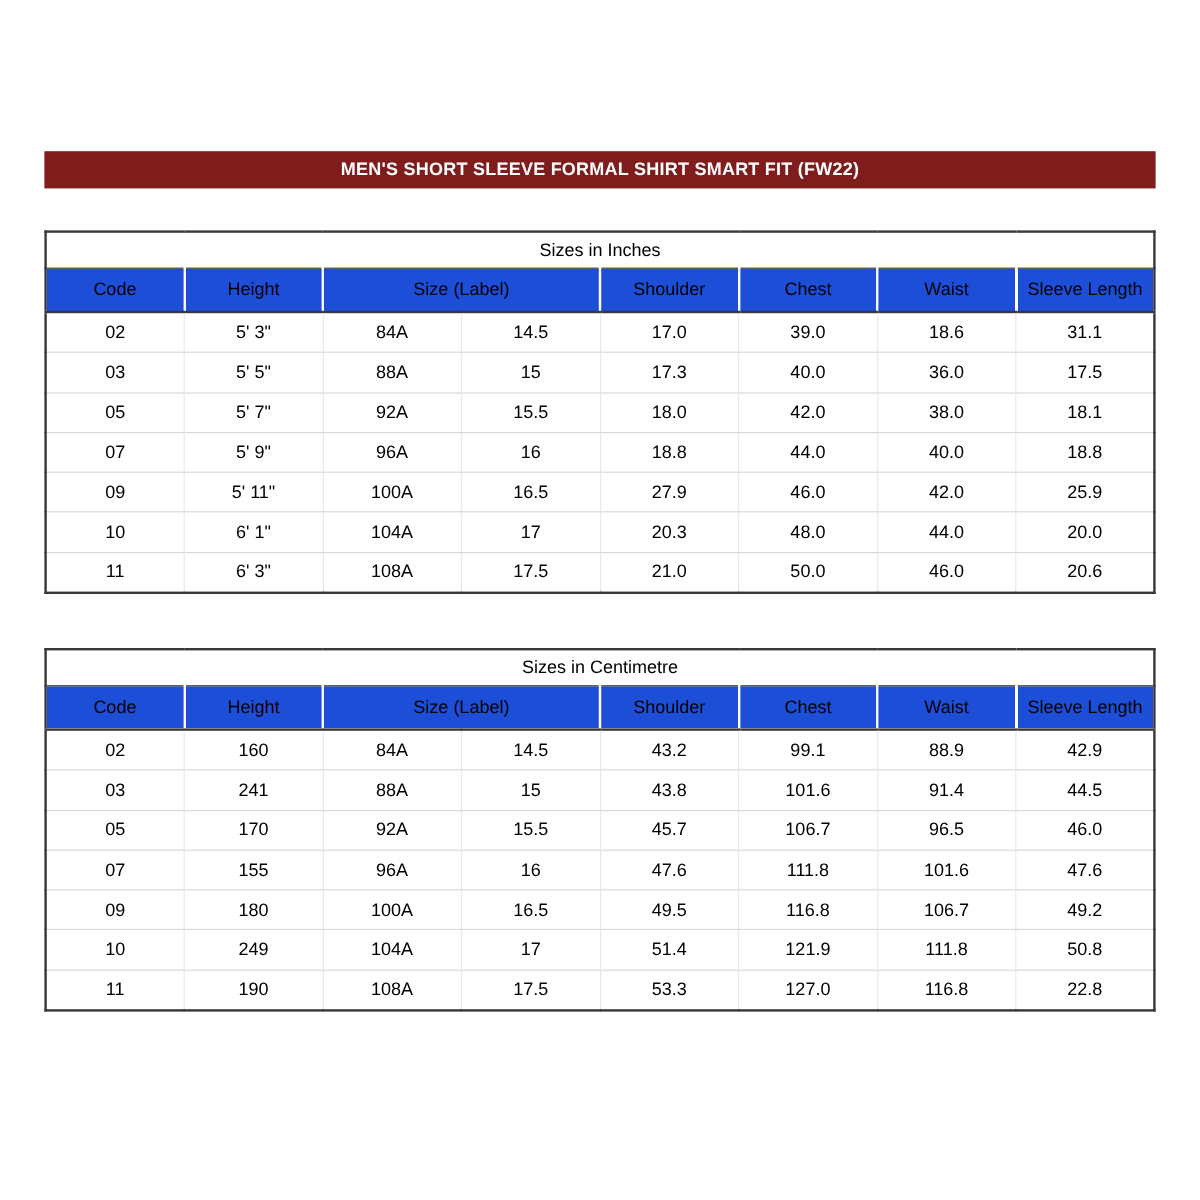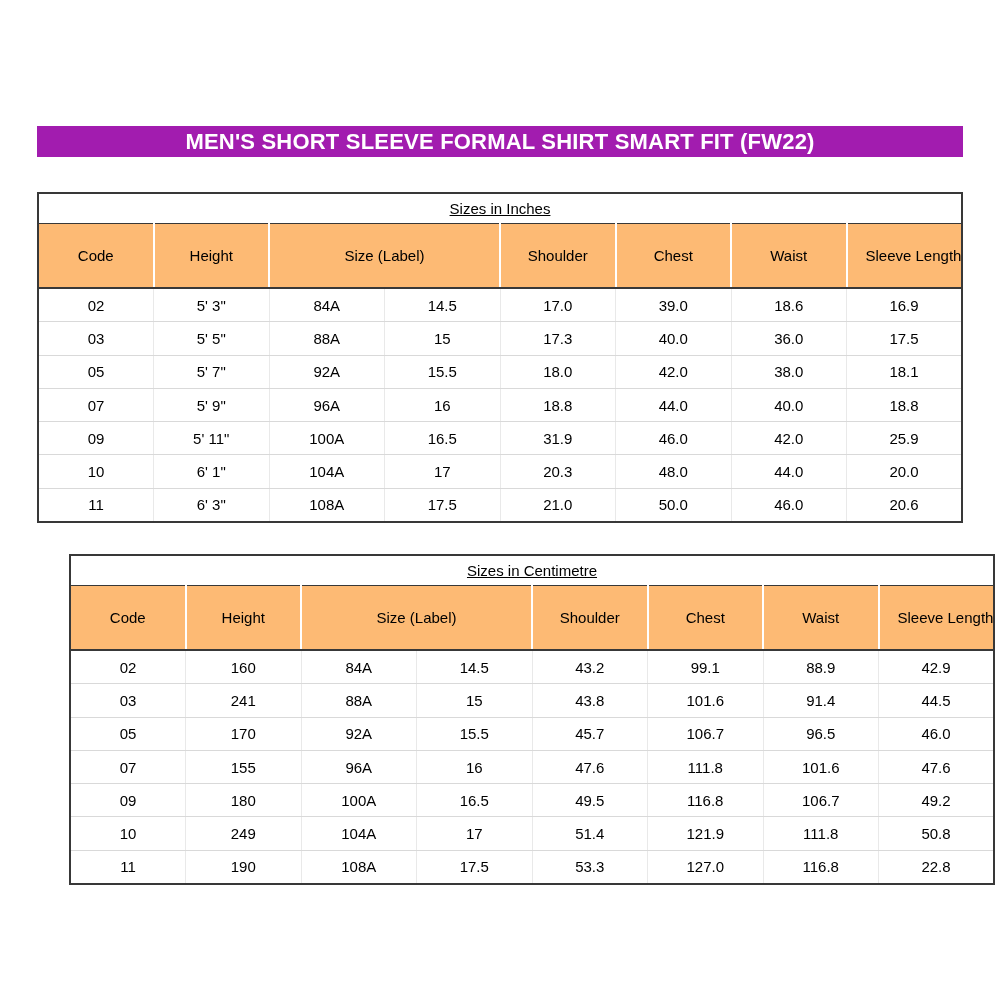--- a/index.html
+++ b/index.html
@@ -10,60 +10,59 @@
     position: relative;
     font-family: "Liberation Sans", sans-serif;
     color: #000000;
   }
   .title-banner {
     position: absolute;
     left: 37px;
     top: 126px;
     width: 926px;
     height: 31px;
-    background: #a21caf;
+    background: #7f1d1d;
     color: #ffffff;
     display: flex;
     align-items: center;
     justify-content: center;
     font-weight: bold;
-    font-size: 22px;
+    font-size: 15px;
     letter-spacing: 0.2px;
   }
   table.size-table {
     position: absolute;
     left: 37px;
     width: 926px;
     border-collapse: collapse;
     table-layout: fixed;
     font-size: 15px;
     border: 2px solid #383838;
   }
   table.size-table.inches { top: 192px; }
-  table.size-table.cm     { top: 554px; margin-left: 32px; }
+  table.size-table.cm     { top: 540px; }
   col.c { width: 12.5%; }
   tr.tbl-title td {
     height: 27px;
     text-align: center;
     vertical-align: middle;
     border-bottom: 1px solid #383838;
     background: #ffffff;
     font-size: 15px;
-    text-decoration: underline;
   }
   tr.hdr th {
     height: 27px;
-    background: #fdba74;
+    background: #1d4ed8;
     font-weight: normal;
     font-size: 15px;
     text-align: center;
     vertical-align: middle;
     border-left: 2px solid #ffffff;
     border-bottom: 2px solid #383838;
-    padding: 18px;
+    padding: 4px;
     overflow: hidden;
     white-space: nowrap;
   }
   tr.hdr th:first-child { border-left: none; }
   tbody td {
     height: 30.3px;
     text-align: center;
     vertical-align: middle;
     border-bottom: 1px solid #d9d9d9;
     border-left: 1px solid #e9e9e9;
@@ -107,21 +106,21 @@
   </thead>
   <tbody>
       <tr>
         <td>02</td>
         <td>5' 3"</td>
         <td>84A</td>
         <td>14.5</td>
         <td>17.0</td>
         <td>39.0</td>
         <td>18.6</td>
-        <td>16.9</td>
+        <td>31.1</td>
       </tr>
       <tr>
         <td>03</td>
         <td>5' 5"</td>
         <td>88A</td>
         <td>15</td>
         <td>17.3</td>
         <td>40.0</td>
         <td>36.0</td>
         <td>17.5</td>
@@ -144,21 +143,21 @@
         <td>18.8</td>
         <td>44.0</td>
         <td>40.0</td>
         <td>18.8</td>
       </tr>
       <tr>
         <td>09</td>
         <td>5' 11"</td>
         <td>100A</td>
         <td>16.5</td>
-        <td>31.9</td>
+        <td>27.9</td>
         <td>46.0</td>
         <td>42.0</td>
         <td>25.9</td>
       </tr>
       <tr>
         <td>10</td>
         <td>6' 1"</td>
         <td>104A</td>
         <td>17</td>
         <td>20.3</td>

